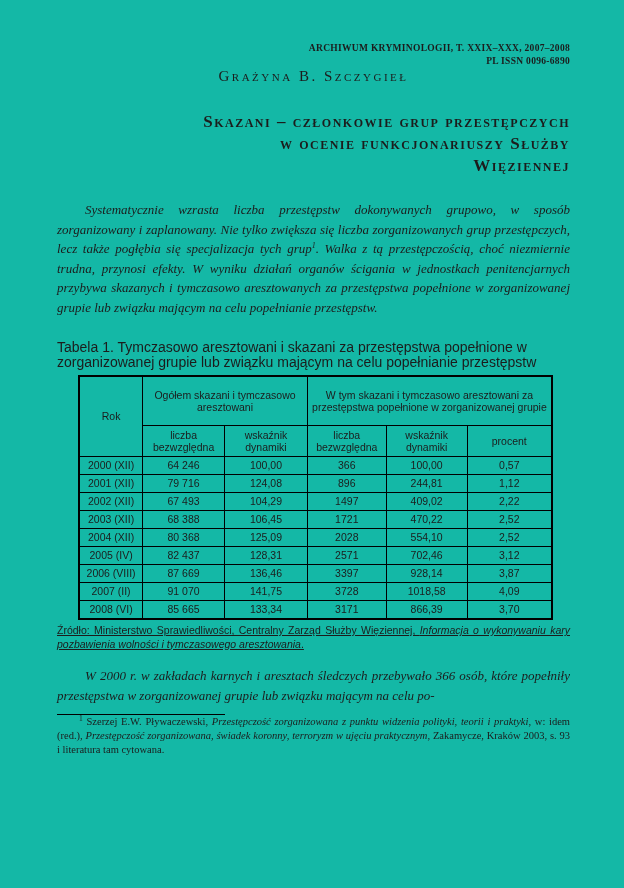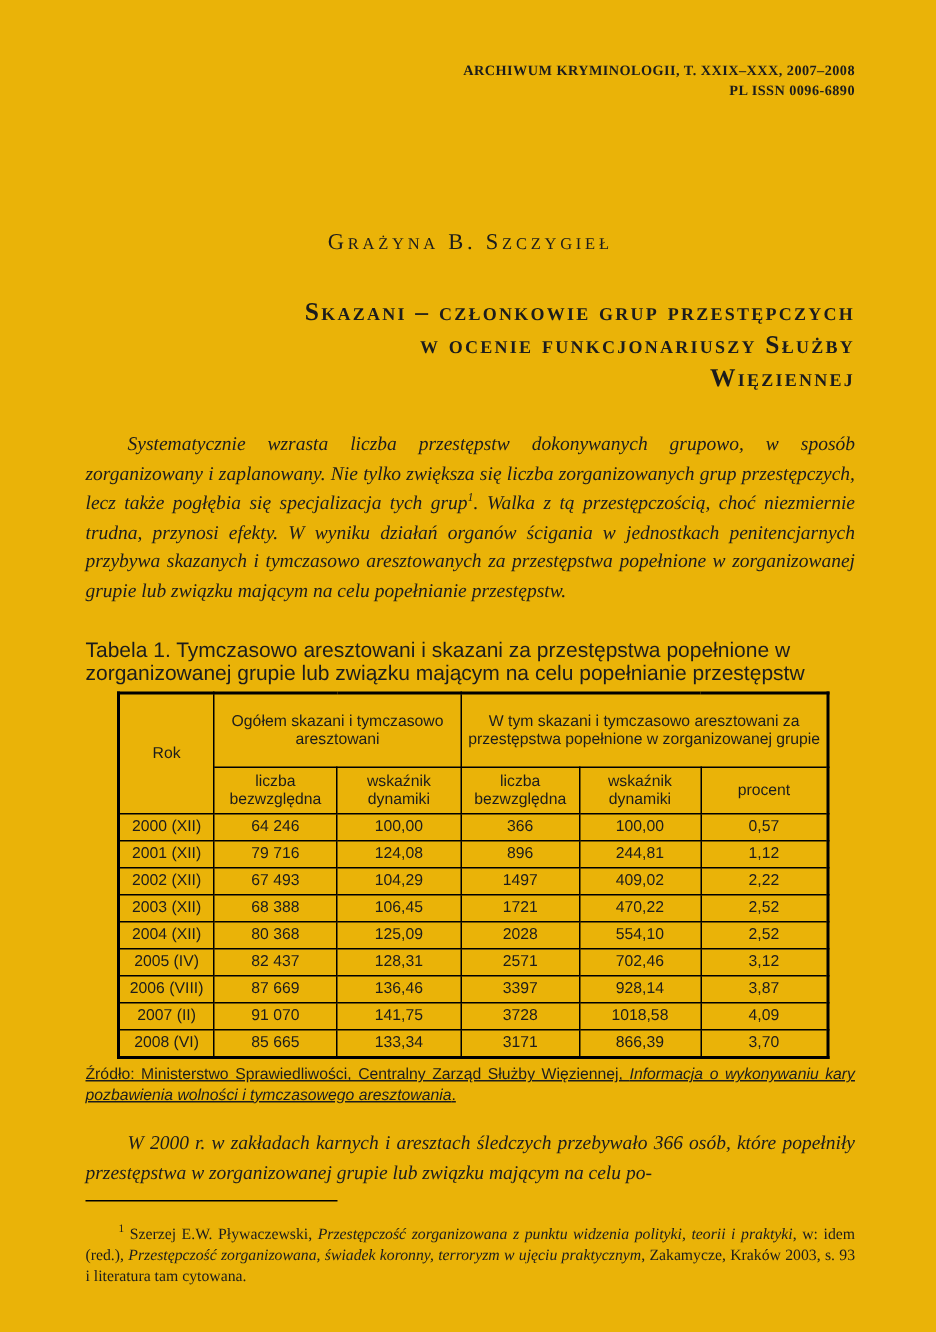--- a/index.html
+++ b/index.html
@@ -1,35 +1,34 @@
 <!DOCTYPE html>
 <html lang="pl"><head>
 <meta charset="utf-8">
 <style>
   html, body { margin: 0; padding: 0; background: #ffffff; }
   .page {
     position: relative;
     width: 624px;
     height: 888px;
-    background: #eab308;
+    background: #14b8a6;
     color: #1c1c1c;
     box-sizing: border-box;
     padding: 42px 54px 0 57px;
     font-family: "Liberation Serif", serif;
     overflow: hidden;
   }
   .running-head {
     text-align: right;
     font-size: 9.5px;
     font-weight: bold;
     line-height: 13px;
     letter-spacing: 0.3px;
   }
   .author {
-    margin-top: 86px;
     text-align: center;
     font-variant: small-caps;
     font-size: 15px;
     letter-spacing: 2.5px;
     font-family: Liberation Serif, serif;
   }
   .title {
     margin: 26px 0 0 0;
     text-align: right;
     font-variant: small-caps;
@@ -94,21 +93,21 @@
   }
   .source .it { font-style: italic; }
   .body-par.second { margin-top: 15px; }
   .footnote-rule {
     margin-top: 9px;
     width: 168px;
     border-top: 1.5px solid #000;
     height: 0;
   }
   .footnote {
-    margin-top: 16px;
+    margin-top: 0;
     font-size: 10.5px;
     line-height: 14px;
     text-align: justify;
     text-indent: 22px;
   }
   .footnote .it { font-style: italic; }
   .footnote sup { font-size: 7.5px; line-height: 0; }
 </style>
 </head>
 <body>

